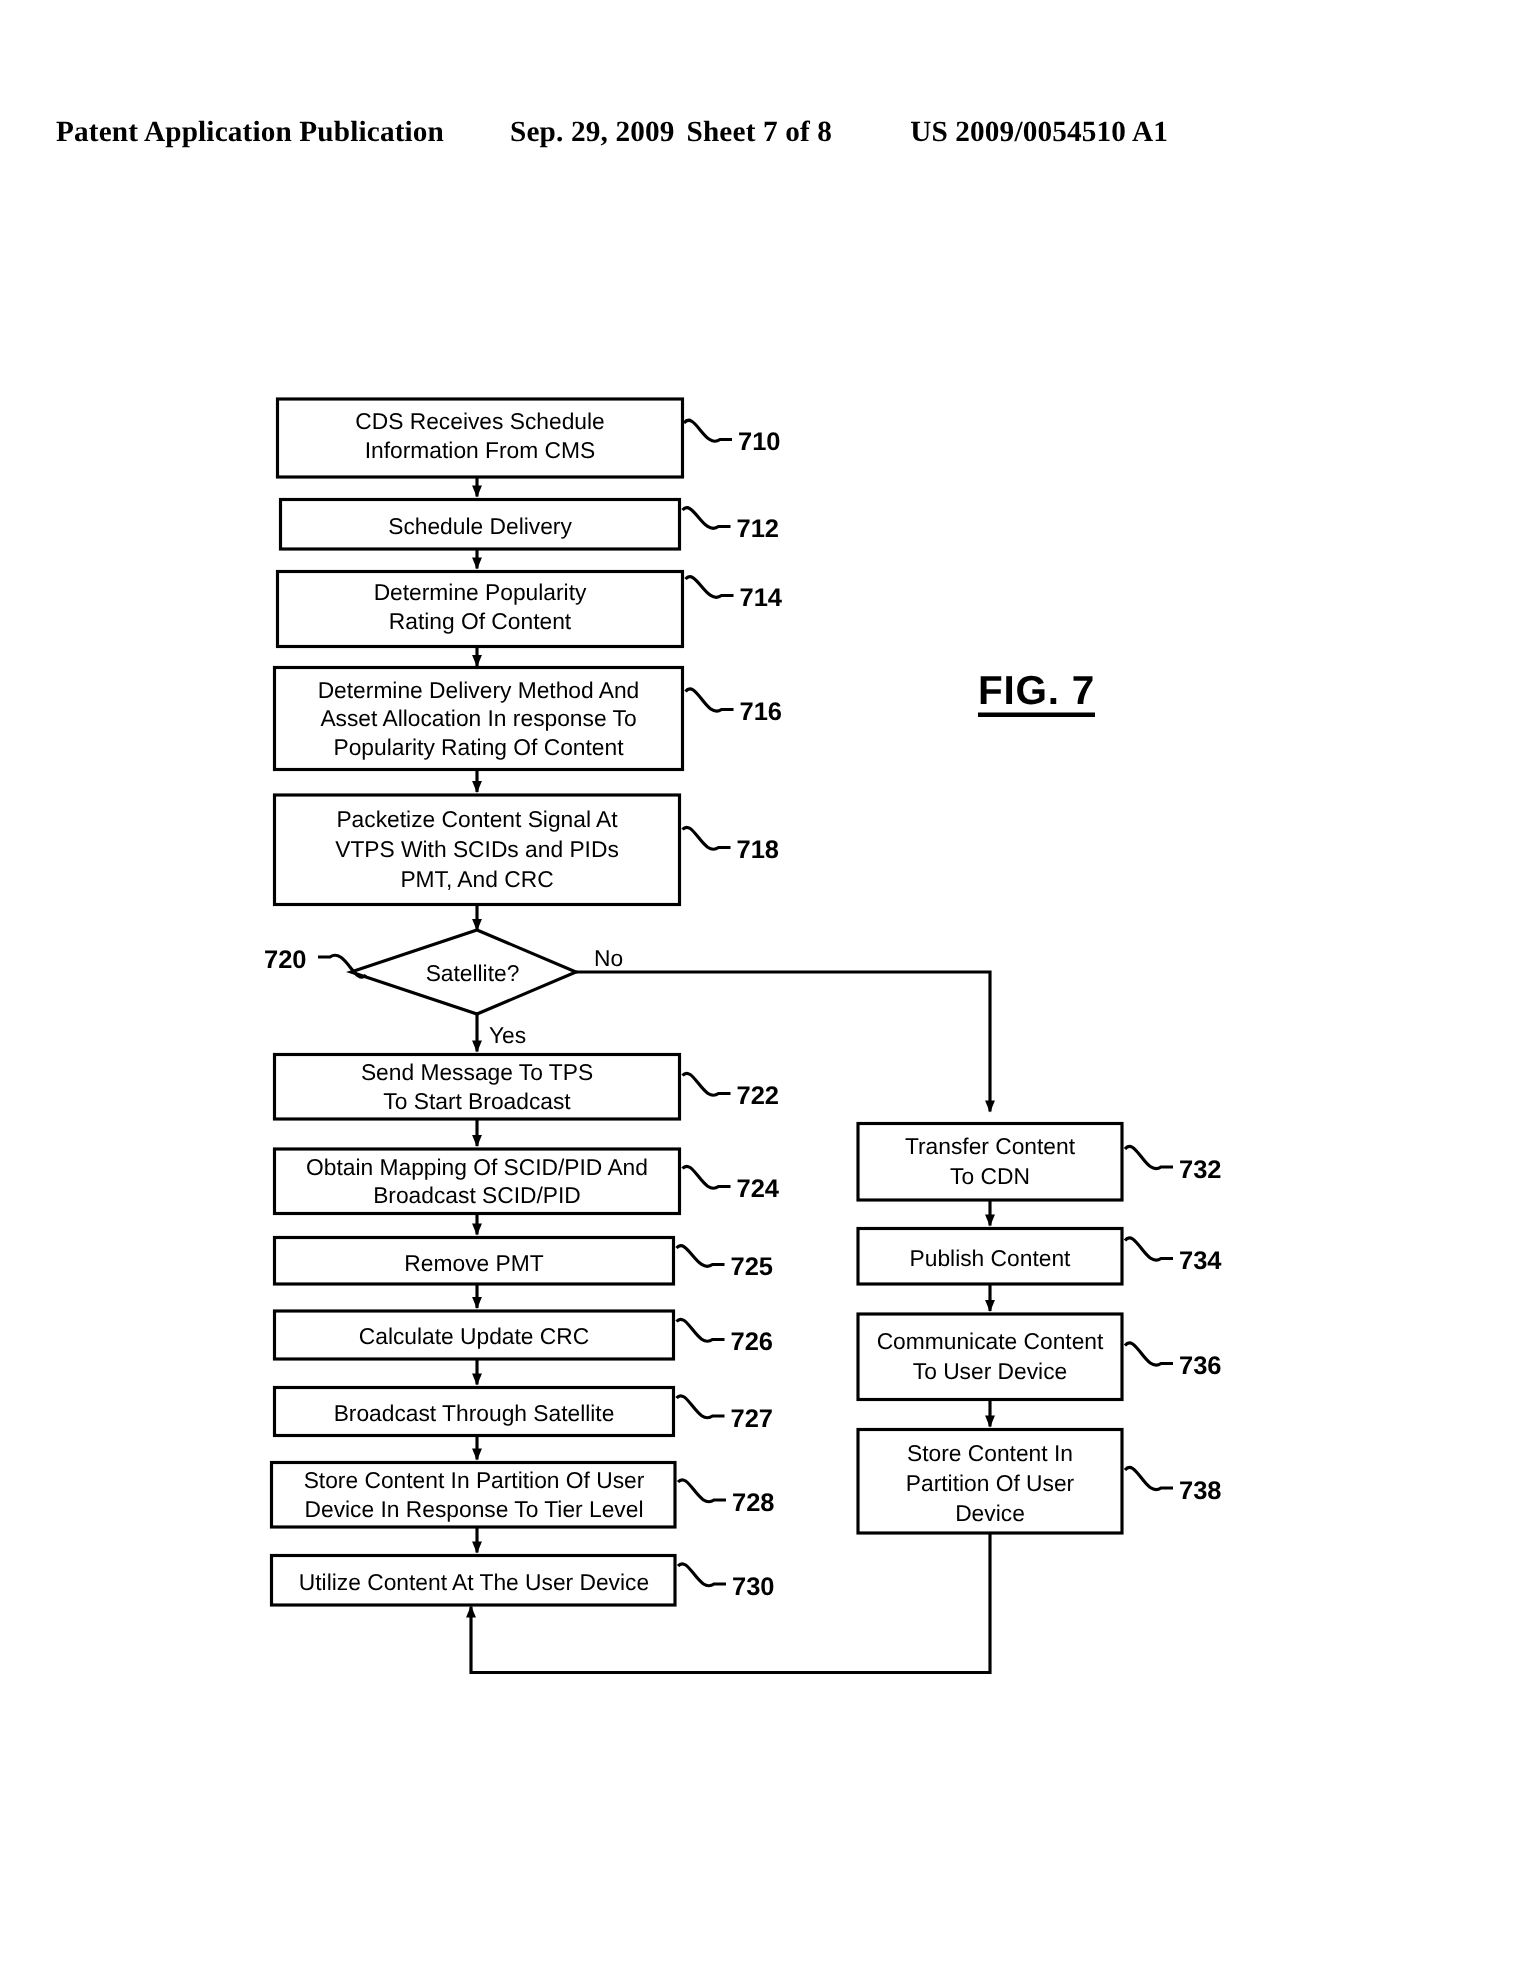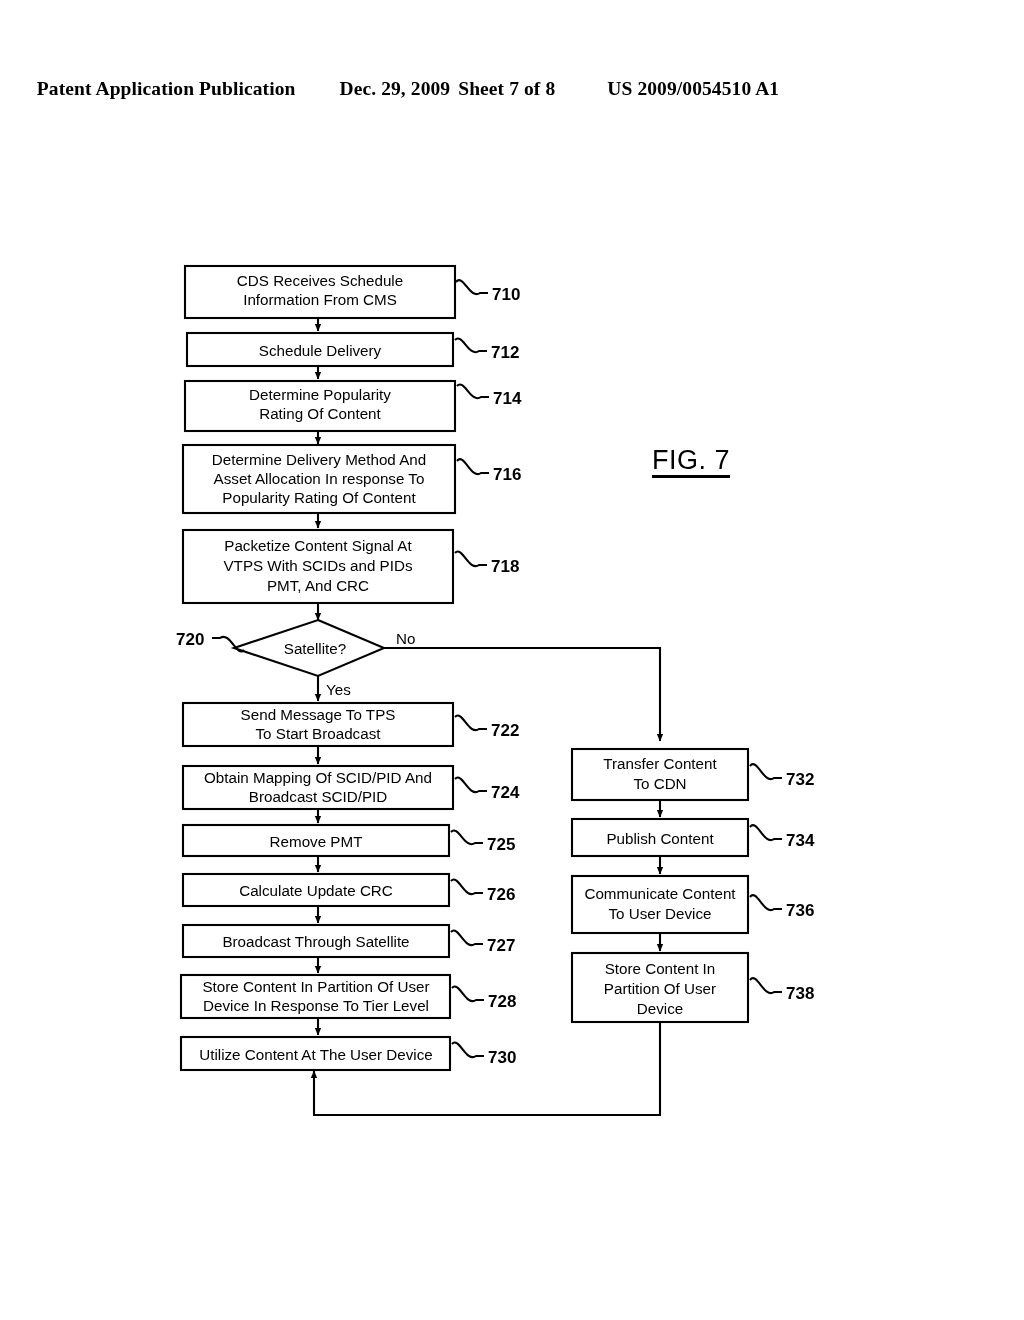--- a/index.html
+++ b/index.html
@@ -36,21 +36,21 @@
   .page-header .pub-date  { margin-right: 8px; }
   .page-header .pub-sheet { margin-right: 52px; text-align: right; }
   .page-header .pub-number { }
 
   
   .fig-label {
     position: absolute;
     left: 652px;
     top: 446px;
     font-family: "Liberation Sans", sans-serif;
-    font-weight: normal;
+    font-weight: bold;
     font-size: 27px;
     letter-spacing: 0.5px;
     border-bottom: 3px solid #000;
     padding-bottom: 1px;
     line-height: 1.05;
   }
 
   
   #flowchart {
     position: absolute;
@@ -101,21 +101,21 @@
     stroke: #000000;
     stroke-width: 2.1;
     fill: none;
   }
 </style>
 </head>
 <body>
 
 <div class="page-header">
   <span class="pub-title">Patent Application Publication</span>
-  <span class="pub-date">Dec. 29, 2009</span>
+  <span class="pub-date">Sep. 29, 2009</span>
   <span class="pub-sheet">Sheet 7 of 8</span>
   <span class="pub-number">US 2009/0054510 A1</span>
 </div>
 
 <div class="fig-label">FIG. 7</div>
 
 <svg id="flowchart" viewBox="0 0 1024 1320" xmlns="http://www.w3.org/2000/svg">
 
   <defs>
     <marker id="arrowhead" markerWidth="9" markerHeight="9" refX="7.4" refY="3.6" orient="auto" markerUnits="userSpaceOnUse">

